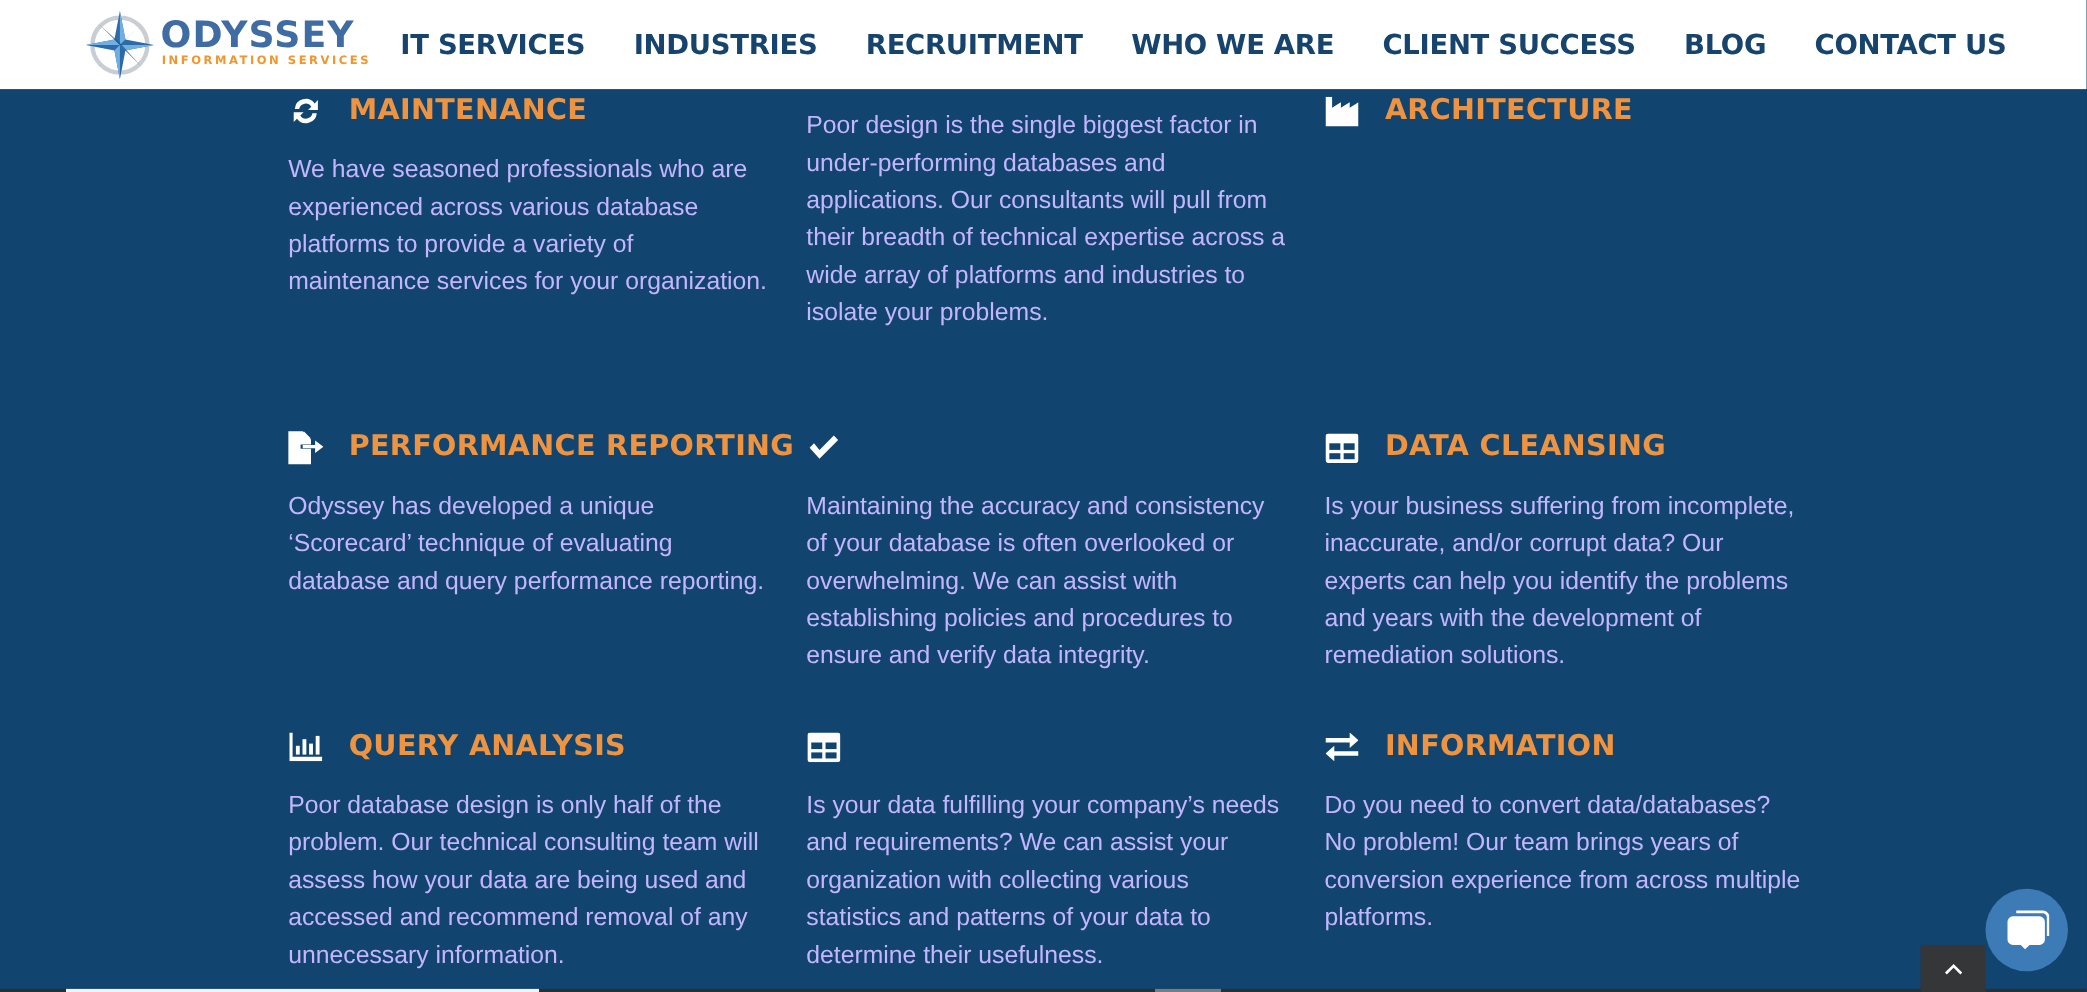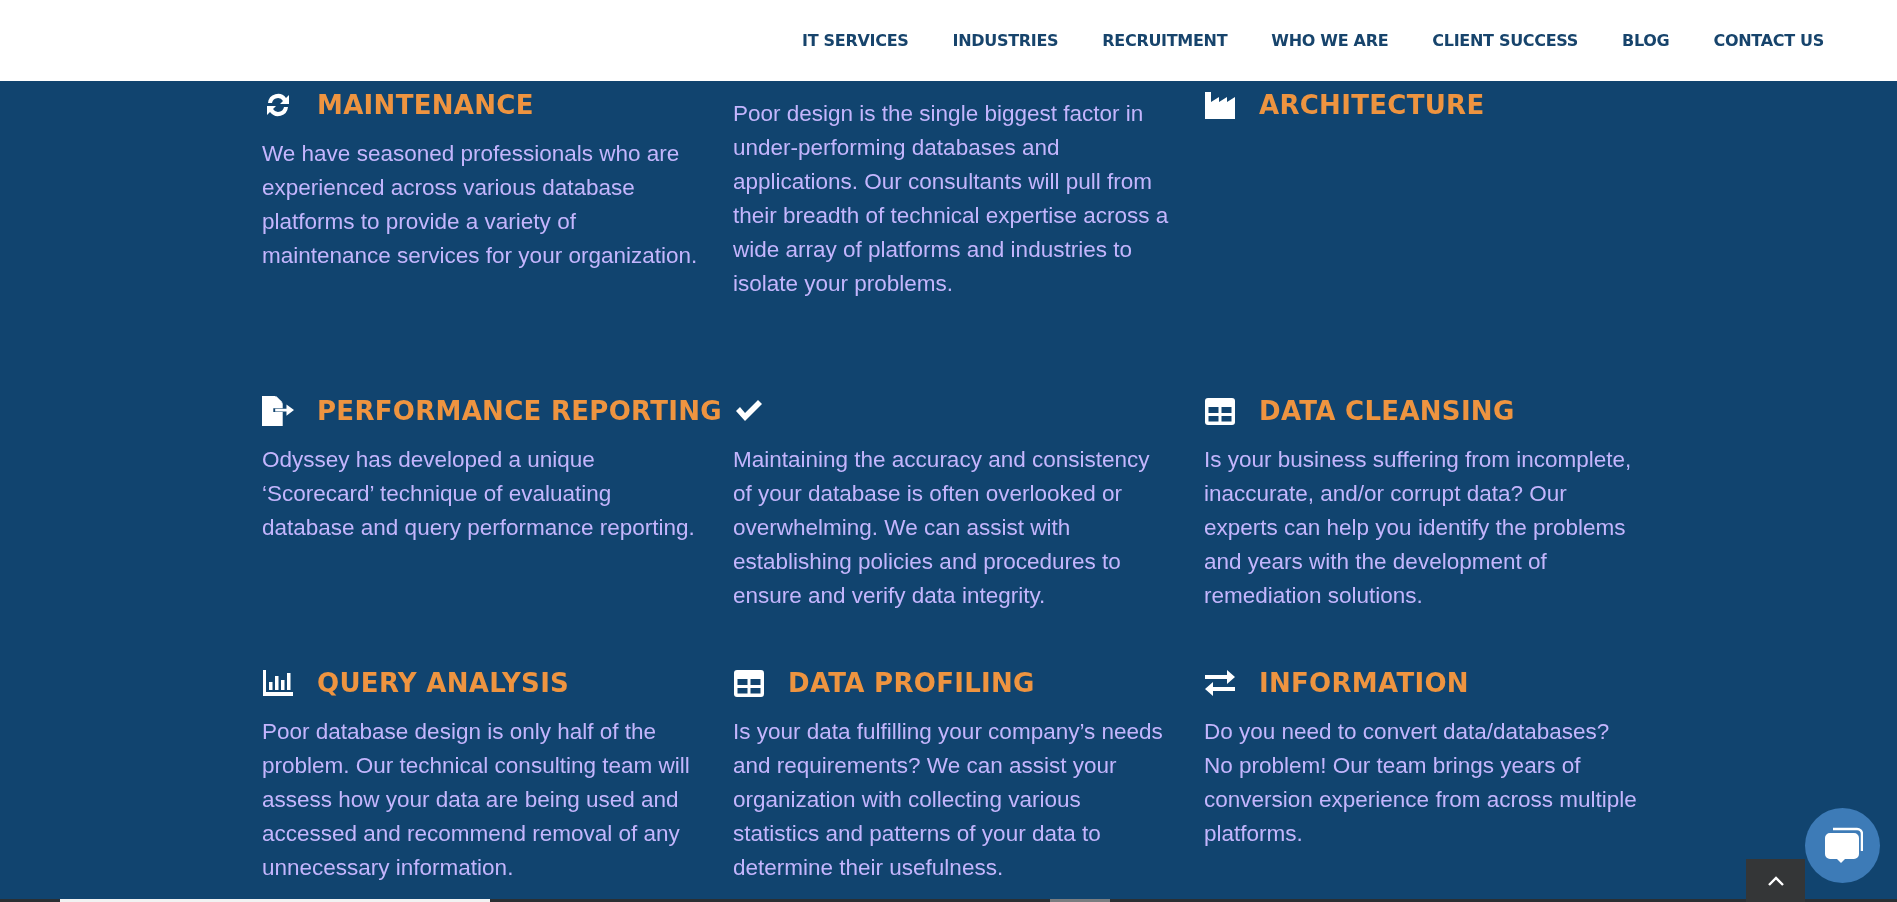--- a/index.html
+++ b/index.html
@@ -29,34 +29,34 @@
       font-weight: bold; font-size: 10.5px; color: #f0962a;
       letter-spacing: 2.3px; white-space: nowrap;
     }
     .compass { position: absolute; left: 0; top: 0; width: 66px; height: 66px; }
     .nav {
       position: absolute; right: 73px; top: 26px;
       display: flex; gap: 0;
     }
     .nav a {
       font-family: "DejaVu Sans", sans-serif;
-      font-weight: bold; font-size: 16px; color: #17446c;
+      font-weight: bold; font-size: 25px; color: #17446c;
       text-decoration: none; margin-left: 44px; letter-spacing: -0.3px;
       white-space: nowrap; line-height: 30px;
     }
     .nav a:first-child { margin-left: 0; }
 
     .grid {
       position: absolute; left: 262px; top: 0; width: 1420px;
     }
     .card {
       position: absolute; width: 440px;
     }
     .card-head {
-      display: flex; align-items: center; height: 40px;
+      display: flex; align-items: flex-start; height: 40px;
     }
     .icon {
       width: 32px; height: 32px; margin-right: 23px;
       display: flex; align-items: center; justify-content: center;
     }
     .icon svg { display: block; }
     .card-title {
       font-family: "DejaVu Sans", sans-serif;
       font-weight: bold; font-size: 26px; color: #ee9440;
       letter-spacing: 0.3px; white-space: nowrap;
@@ -83,20 +83,34 @@
       position: absolute; left: 0; top: 899px; width: 1897px; height: 3px;
       background: #2a2f33; z-index: 4;
     }
     .bottom-strip .white { position: absolute; left: 60px; width: 430px; height: 3px; background: #f2f2f2; }
     .bottom-strip .grey { position: absolute; left: 1050px; width: 60px; height: 3px; background: #7a7d80; }
   </style>
 </head>
 <body>
 
 <header class="header">
+  <div class="logo">
+    <svg class="compass" viewBox="0 0 66 66">
+      <circle cx="33" cy="33" r="25" fill="none" stroke="#c9ced4" stroke-width="4"></circle>
+      <polygon points="33,2 38,28 64,33 38,38 33,64 28,38 2,33 28,28" fill="#2f6aa8"></polygon>
+      <polygon points="33,2 38,28 33,33" fill="#6fb0e3"></polygon>
+      <polygon points="64,33 38,38 33,33" fill="#6fb0e3"></polygon>
+      <polygon points="33,64 28,38 33,33" fill="#6fb0e3"></polygon>
+      <polygon points="2,33 28,28 33,33" fill="#6fb0e3"></polygon>
+      <polygon points="14,14 30,30 36,36 52,52 34,32" fill="#1d4f86" opacity="0.7"></polygon>
+      <polygon points="52,14 36,30 30,36 14,52 32,34" fill="#1d4f86" opacity="0.7"></polygon>
+    </svg>
+    <div class="logo-text">ODYSSEY</div>
+    <div class="logo-sub">INFORMATION SERVICES</div>
+  </div>
   <nav class="nav">
     <a>IT SERVICES</a>
     <a>INDUSTRIES</a>
     <a>RECRUITMENT</a>
     <a>WHO WE ARE</a>
     <a>CLIENT SUCCESS</a>
     <a>BLOG</a>
     <a>CONTACT US</a>
   </nav>
 </header>
@@ -192,21 +206,20 @@
     <div class="card-head">
       <span class="icon">
         <svg width="30" height="27" viewBox="0 0 30 27">
             <rect x="0" y="0" width="30" height="27" rx="3" fill="#fff"></rect>
             <rect x="3.5" y="9" width="10" height="6" fill="#11446f"></rect>
             <rect x="16.5" y="9" width="10" height="6" fill="#11446f"></rect>
             <rect x="3.5" y="18" width="10" height="5.5" fill="#11446f"></rect>
             <rect x="16.5" y="18" width="10" height="5.5" fill="#11446f"></rect>
           </svg>
       </span>
-      <h3 class="card-title">DATA PROFILING</h3>
     </div>
     <p class="card-body">Is your data fulfilling your company’s needs and requirements? We can assist your organization with collecting various statistics and patterns of your data to determine their usefulness.</p>
   </section>
 
   <section class="card" style="left:942px; top:663px;">
     <div class="card-head">
       <span class="icon">
         <svg width="30" height="26" viewBox="0 0 30 26">
             <path d="M0 6 H22 V1 L30 8 L22 15 V10 H0 Z" fill="#fff" transform="translate(0,-1)"></path>
             <path d="M30 18 H8 V13 L0 20 L8 27 V22 H30 Z" fill="#fff" transform="translate(0,-1)"></path>

